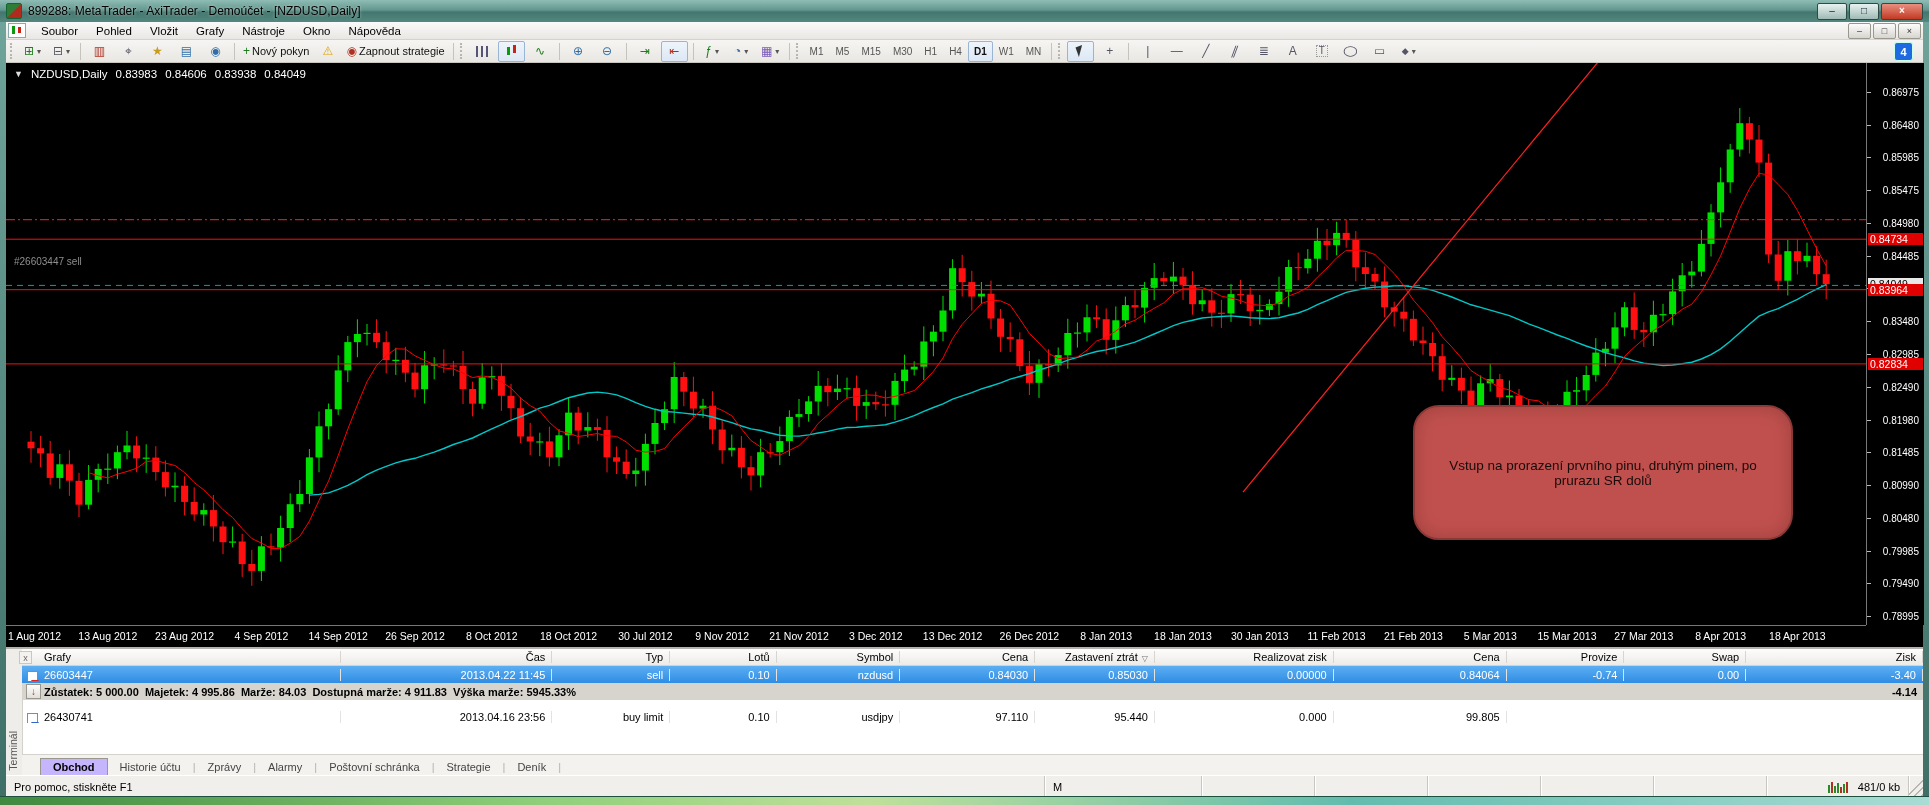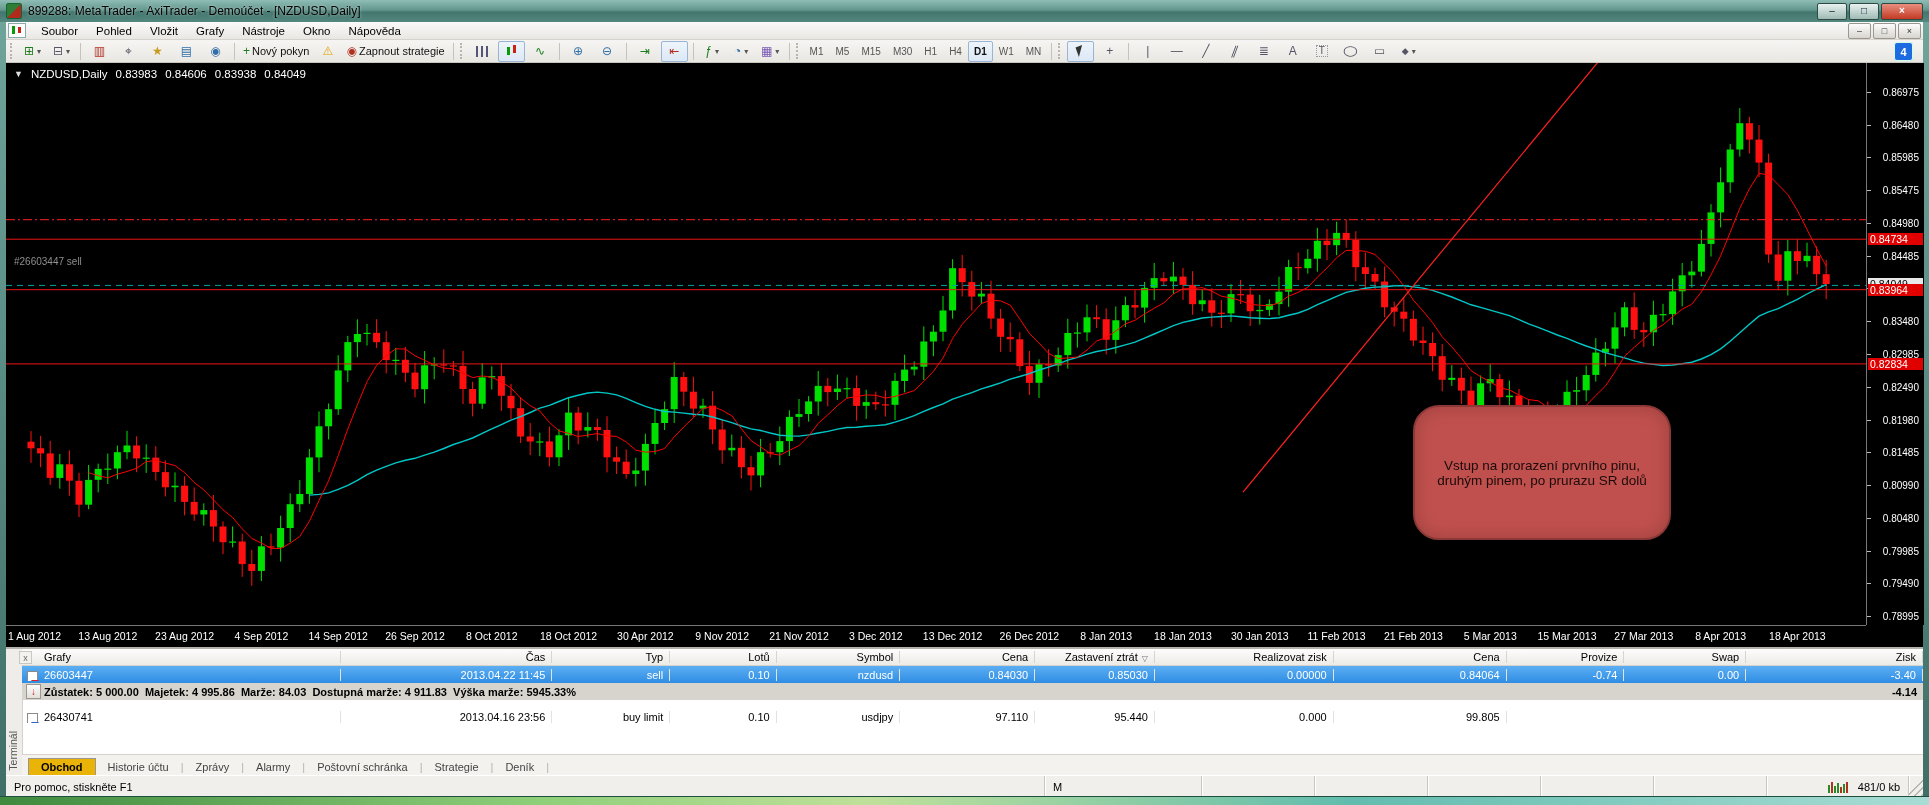--- a/index.html
+++ b/index.html
@@ -60,21 +60,21 @@
   .chart-header .tri{font-size:9px;color:#ddd;}
   .price-axis{position:absolute;left:1860px;top:0;width:57px;height:562px;border-left:1px solid #787878;background:#000;}
   .pl{position:absolute;right:5px;transform:translateY(-50%);color:#fff;font-size:10px;white-space:nowrap;}
   .ptick{position:absolute;left:0;width:4px;height:1px;background:#bbb;}
   .pbadge{position:absolute;left:1px;right:1px;transform:translateY(-50%);font-size:10.5px;padding:0 2px;color:#fff;background:#e00000;}
   .pbadge.white{background:#e8e8e8;color:#000;}
   .date-axis{position:absolute;left:0;top:562px;width:1860px;height:22px;border-top:1px solid #787878;background:#000;}
   .dl{position:absolute;top:4px;transform:translateX(-50%);color:#fff;font-size:10.5px;white-space:nowrap;}
   .dl.first{transform:none;}
   .order-label{position:absolute;color:#8f8f8f;font-size:10px;z-index:4;}
-  .annotation{position:absolute;left:1407px;top:342px;width:258px;height:135px;background:#c0504d;
+  .annotation{position:absolute;left:1407px;top:342px;width:380px;height:135px;background:#c0504d;
     border:2px solid #8c3836;border-radius:26px;box-sizing:border-box;display:flex;align-items:center;justify-content:center;
     padding:10px 22px;text-align:center;font-size:13.5px;color:#1a0a0a;box-shadow:inset 0 0 18px rgba(0,0,0,.18);z-index:6;}
 
   
   .terminal{left:6px;top:647px;width:1917px;height:128px;background:#fff;border-top:2px solid #b5b2ac;box-sizing:border-box;}
   .term-side{position:absolute;left:0;top:0;width:16px;height:126px;background:#efedea;border-right:1px solid #d5d2cc;}
   .term-side .vlabel{position:absolute;bottom:4px;left:1px;writing-mode:vertical-rl;transform:rotate(180deg);font-size:10.5px;color:#555;}
   .term-close{position:absolute;left:13px;top:2px;width:11px;height:11px;font-size:9px;color:#666;display:flex;align-items:center;justify-content:center;border:1px solid #cac7c1;background:#f4f2ef;z-index:3;}
   .ttable{position:absolute;left:16px;top:0;width:1901px;}
   .trow{display:flex;height:17px;align-items:center;}
@@ -88,21 +88,21 @@
   .trow.balance .tcell{border-right:none;}
   .balance-text{white-space:pre;padding-left:22px;flex:1;text-align:left;}
   .doc-ic{position:absolute;left:5px;top:2px;width:9px;height:12px;background:#fff;border:1px solid #8a8a8a;}
   .doc-ic::after{content:"";position:absolute;right:-2px;bottom:-2px;border-left:4px solid transparent;border-right:4px solid transparent;}
   .doc-ic.red::after{border-top:6px solid #d22;}
   .doc-ic.blue::after{border-top:6px solid #36c;}
   .bal-ic{position:absolute;left:4px;top:1px;width:13px;height:13px;border:1px solid #9a978f;background:linear-gradient(#fefefe,#e2dfda);
     color:#c22;font-weight:bold;font-size:10px;display:flex;align-items:center;justify-content:center;}
   .term-tabs{position:absolute;left:16px;bottom:0;height:20px;right:0;border-top:1px solid #d5d2cc;background:#f4f2ef;display:flex;align-items:flex-end;font-size:11px;}
   .ttab{padding:2px 12px;color:#444;}
-  .ttab.active{background:#eab308;border:1px solid #9a978f;border-bottom:1px solid #fff;font-weight:bold;color:#000;margin-left:6px;position:relative;top:1px;}
+  .ttab.active{background:#c4b5fd;border:1px solid #9a978f;border-bottom:1px solid #fff;font-weight:bold;color:#000;margin-left:18px;position:relative;top:1px;}
   .ttab-sep{color:#b5b2ac;padding:2px 0;}
 
   
   .statusbar{left:6px;top:775px;width:1917px;height:21px;background:#f1efec;border-top:1px solid #fff;display:flex;align-items:stretch;font-size:11px;}
   .scell{display:flex;align-items:center;padding:0 8px;border-right:1px solid #c9c6c1;box-shadow:1px 0 0 #fff;}
   .scell.help{width:1022px;}
   .scell.m{width:140px;}
   .scell.empty{width:96px;}
   .scell.net{flex:1;justify-content:flex-end;gap:8px;}
   .grip-corner{width:14px;background:
@@ -710,21 +710,21 @@
     </div>
   <div class="date-axis" id="daxis">
       <div class="dl first" style="left: 2px;">1 Aug 2012</div>
       <div class="dl" style="left: 101.8px;">13 Aug 2012</div>
       <div class="dl" style="left: 178.6px;">23 Aug 2012</div>
       <div class="dl" style="left: 255.4px;">4 Sep 2012</div>
       <div class="dl" style="left: 332.2px;">14 Sep 2012</div>
       <div class="dl" style="left: 409px;">26 Sep 2012</div>
       <div class="dl" style="left: 485.8px;">8 Oct 2012</div>
       <div class="dl" style="left: 562.6px;">18 Oct 2012</div>
-      <div class="dl" style="left: 639.4px;">30 Apr 2012</div>
+      <div class="dl" style="left: 639.4px;">30 Jul 2012</div>
       <div class="dl" style="left: 716.2px;">9 Nov 2012</div>
       <div class="dl" style="left: 793px;">21 Nov 2012</div>
       <div class="dl" style="left: 869.8px;">3 Dec 2012</div>
       <div class="dl" style="left: 946.6px;">13 Dec 2012</div>
       <div class="dl" style="left: 1023.4px;">26 Dec 2012</div>
       <div class="dl" style="left: 1100.2px;">8 Jan 2013</div>
       <div class="dl" style="left: 1177px;">18 Jan 2013</div>
       <div class="dl" style="left: 1253.8px;">30 Jan 2013</div>
       <div class="dl" style="left: 1330.6px;">11 Feb 2013</div>
       <div class="dl" style="left: 1407.4px;">21 Feb 2013</div>

